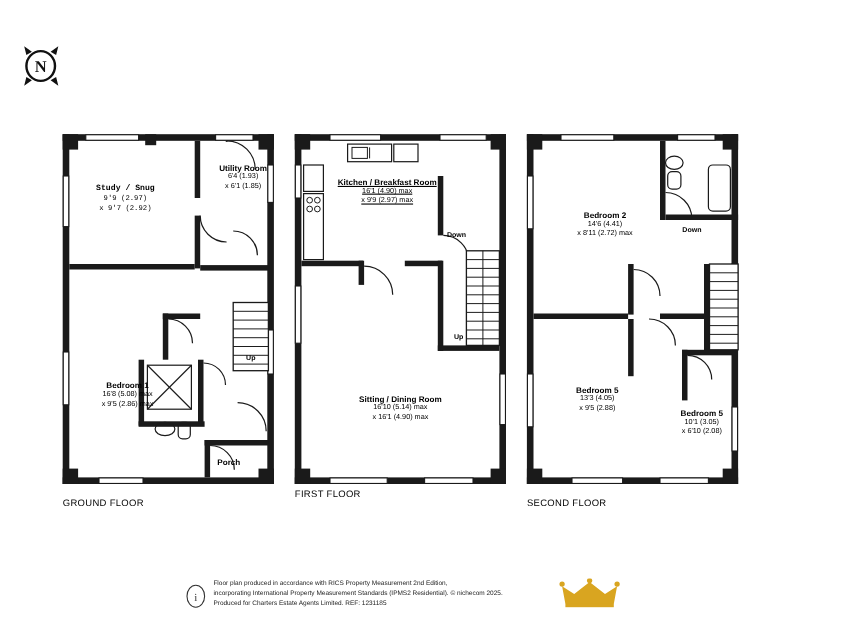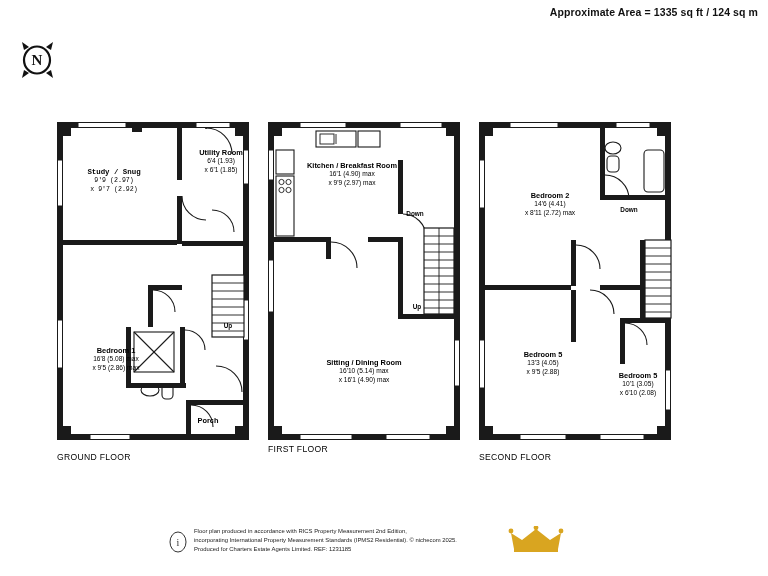--- a/index.html
+++ b/index.html
@@ -75,21 +75,21 @@
     font-size: 6.4px;
     font-weight: bold;
   }
 
   
   #lbl-study    { left:  66px; top: 168px; width: 96px; font-family: Liberation Mono, monospace; }
   #lbl-utility  { left: 184px; top: 148px; width: 74px; }
   #lbl-bed1     { left:  60px; top: 326px; width: 112px; margin-top: 20px; }
   #lbl-porch    { left: 188px; top: 416px; width: 40px; }
 
-  #lbl-kitchen  { left: 290px; top: 161px; width: 124px; }
+  #lbl-kitchen  { left: 290px; top: 161px; width: 124px; text-decoration: underline; }
   #lbl-sitting  { left: 296px; top: 358px; width: 136px; }
   #lbl-down1    { left: 398px; top: 210px; width: 34px; }
   #lbl-up1      { left: 404px; top: 303px; width: 26px; }
   #lbl-up-g     { left: 215px; top: 322px; width: 26px; }
 
   #lbl-bed2     { left: 495px; top: 191px; width: 110px; }
   #lbl-bed3     { left: 497px; top: 350px; width: 92px; }
   #lbl-bed4     { left: 597px; top: 371px; width: 82px; }
   #lbl-down2    { left: 612px; top: 206px; width: 34px; }
 
@@ -110,21 +110,20 @@
   }
   #crown {
     left: 508px; top: 526px;
     width: 56px; height: 28px;
   }
 </style>
 </head>
 <body>
 
 <div id="header" class="abs">
-  <div class="area-line">Approximate Area = 1335 sq ft / 124 sq m</div>
 </div>
 
 <div id="compass" class="abs">
   <svg width="50" height="44" viewBox="0 0 50 44">
     <g fill="#111">
       <path d="M10 4 L17 9 L12 12 Z"></path>
       <path d="M41 4 L34 9 L39 12 Z"></path>
       <path d="M10 40 L17 35 L12 32 Z"></path>
       <path d="M41 40 L34 35 L39 32 Z"></path>
     </g>

